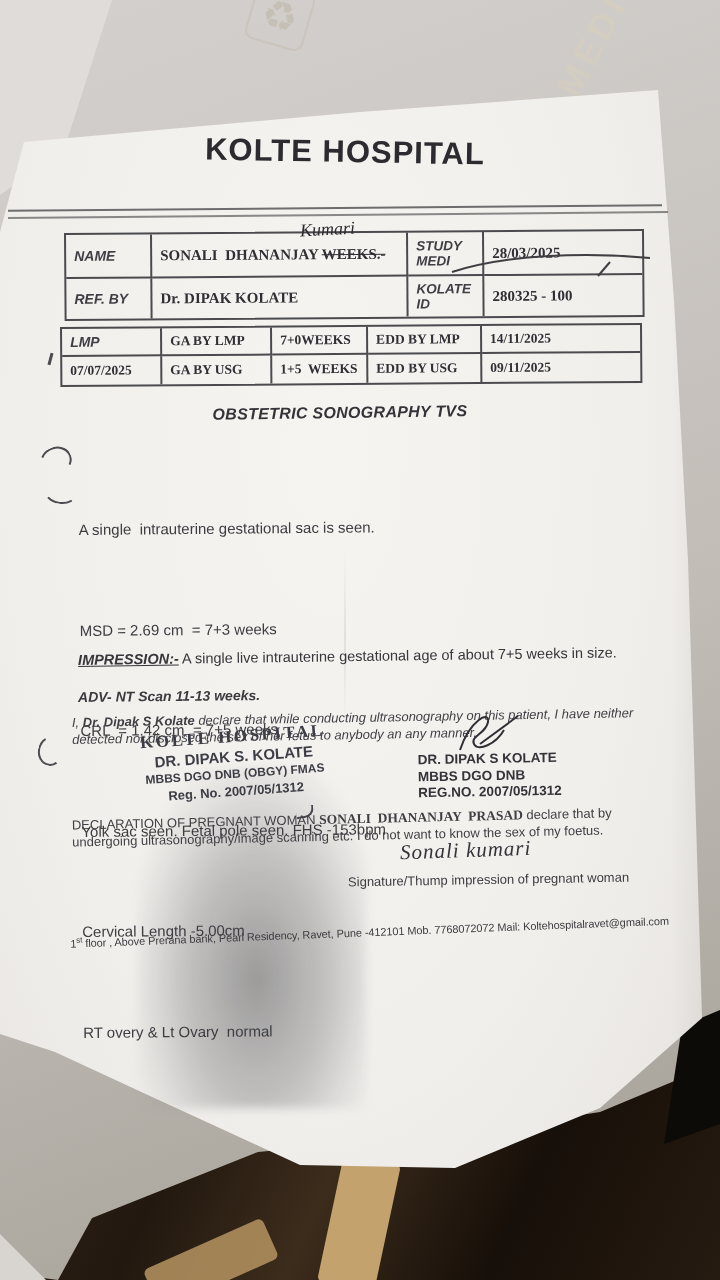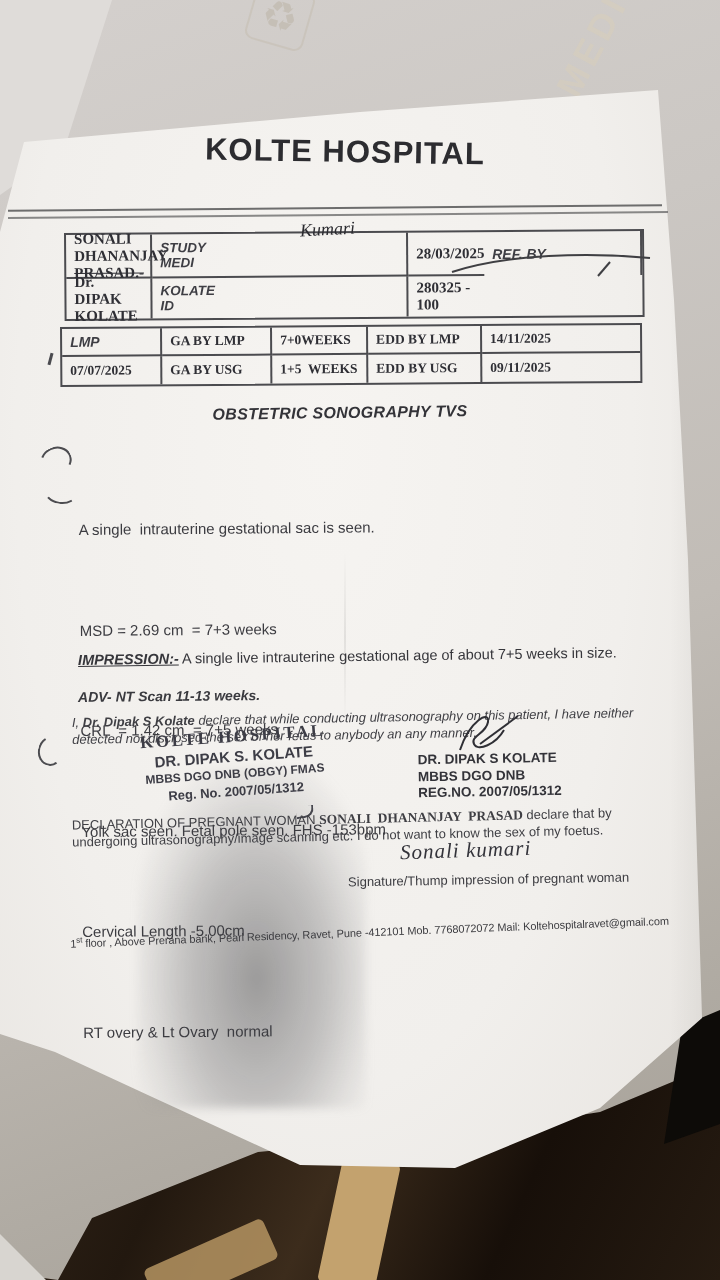--- a/index.html
+++ b/index.html
@@ -131,22 +131,23 @@
 
   <div class="abs" id="sheet"></div>
   <div class="abs smudge"></div>
   <div class="abs crease"></div>
 
   <div class="abs title">KOLTE HOSPITAL</div>
   <div class="abs rule rule1"></div>
   <div class="abs rule rule2"></div>
 
   <div class="abs tbl" id="patient-tbl">
+    <div class="lbl">NAME</div>
     <div class="val">
-      <span><span>SONALI  DHANANJAY </span><span class="strike">PRASAD.-</span></span>
+      <span><span>SONALI  DHANANJAY </span><span class="strike">WEEKS.-</span></span>
     </div>
     <div class="lbl2">
       <span>STUDY</span>
       <span>MEDI</span>
     </div>
     <div class="val lastcol">28/03/2025</div>
     <div class="lbl lastrow">REF. BY</div>
     <div class="val lastrow">Dr. DIPAK KOLATE</div>
     <div class="lbl2 lastrow">
       <span>KOLATE</span>

